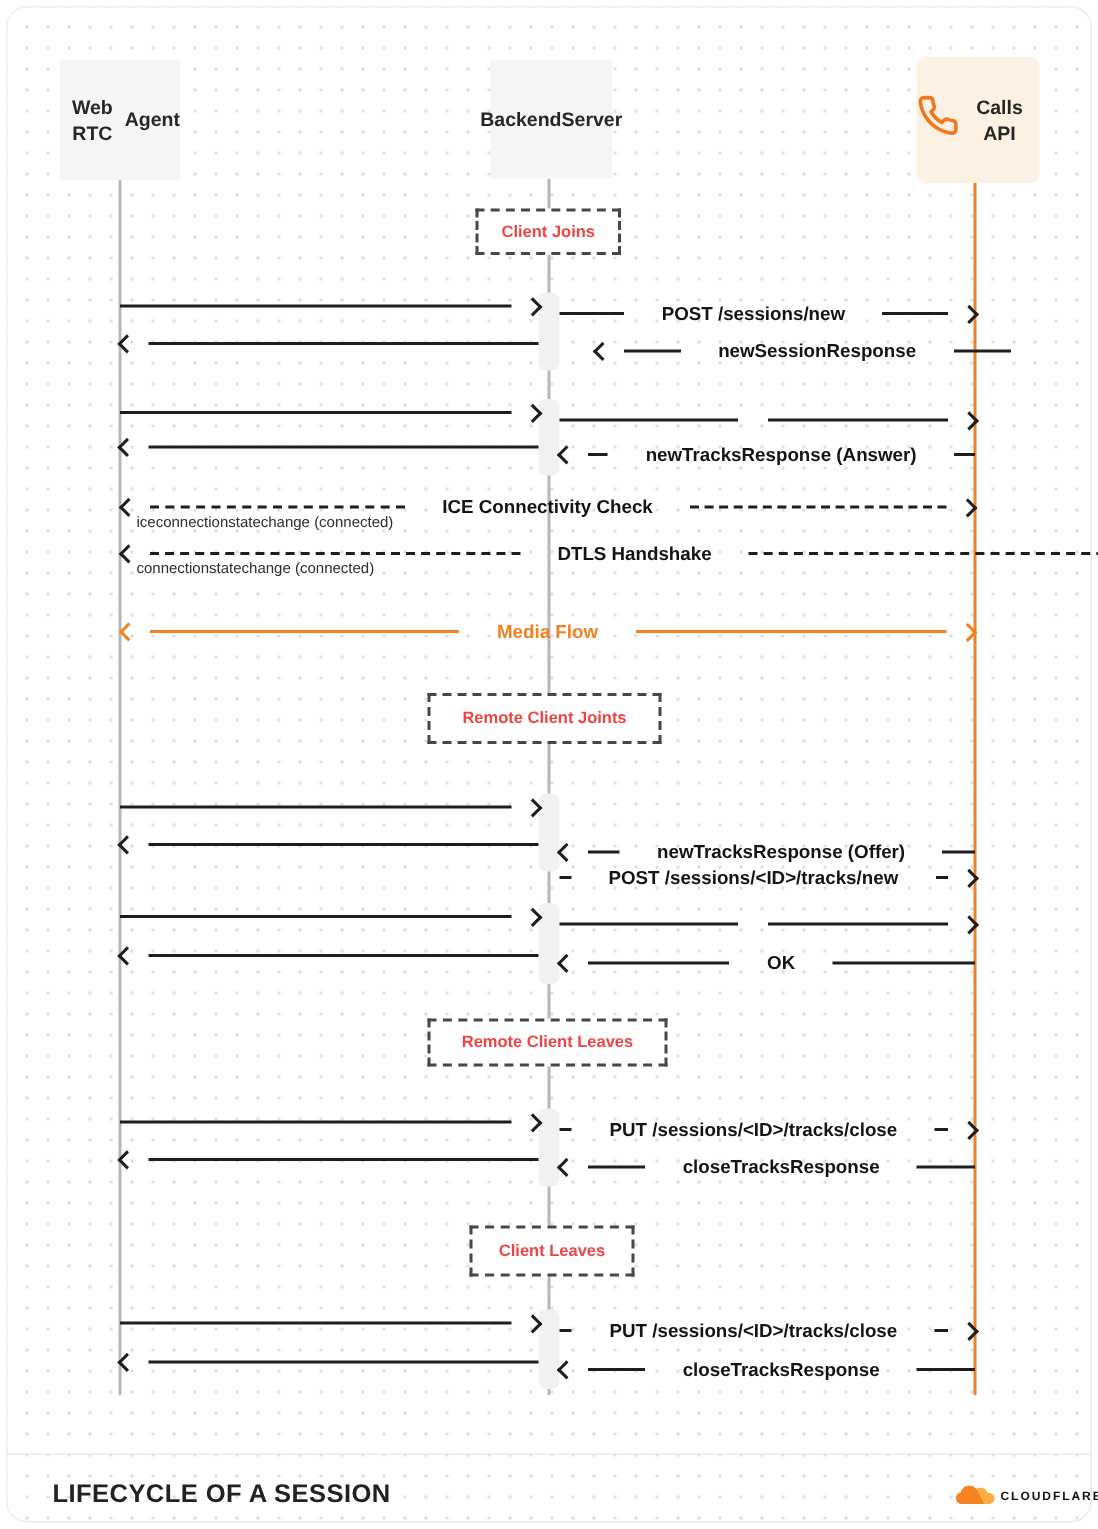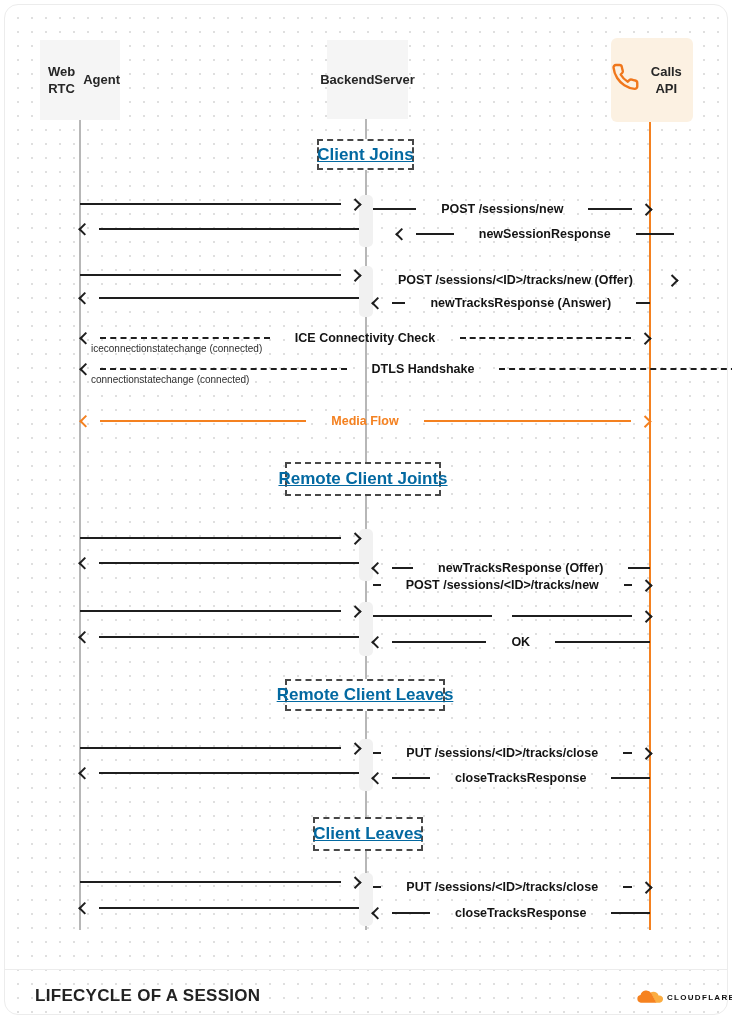--- a/index.html
+++ b/index.html
@@ -30,21 +30,21 @@
   .head.r{border-top:2.5px solid #1e1e1e;border-right:2.5px solid #1e1e1e;transform:rotate(45deg);margin-left:-10px;}
   .head.l{border-top:2.5px solid #1e1e1e;border-left:2.5px solid #1e1e1e;transform:rotate(-45deg);margin-right:-10px;}
   .dashed .seg{border-top-style:dashed;}
   .orange .seg{border-top-color:#f48120;}
   .orange .head{border-color:#f48120;}
   .orange .lbl{color:#f48120;}
   .subtxt{position:absolute;font-size:10px;color:#2e2e2e;z-index:4;white-space:nowrap;}
   .phase{
     position:absolute;box-sizing:border-box;border:2px dashed #474747;background:#ffffff;
     display:flex;align-items:center;justify-content:center;z-index:7;
-    font-size:17px;font-weight:600;color:#0369a1;white-space:nowrap;text-decoration:underline;
+    font-size:11px;font-weight:600;color:#ef4444;white-space:nowrap;
   }
   .footer-divider{position:absolute;left:5px;right:5px;top:969px;height:1px;background:#ececec;z-index:2;}
   .page-title{
     position:absolute;left:16px;top:986px;font-size:17px;font-weight:700;color:#222222;
     letter-spacing:0.3px;z-index:8;white-space:nowrap;margin-left:19px;
   }
   .cf-logo{position:absolute;left:637px;top:989px;display:flex;align-items:center;z-index:8;}
   .cf-logo .cf-text{font-size:8px;font-weight:700;letter-spacing:1.3px;color:#101010;margin-left:3px;}
 </style>
 </head>
@@ -103,21 +103,20 @@
     <span class="lbl">newSessionResponse</span>
     <span class="seg"></span>
 </div>
 
 <div class="msg" style="left:80px;top:275px;width:279px;">
     <span class="seg"></span>
     <span class="head r"></span>
   </div>
 <div class="msg" style="left:373px;top:280px;width:277px;">
   <span class="seg"></span>
-    <span class="lbl">POST /sessions/&lt;ID&gt;/tracks/new (Offer)</span>
     <span class="seg"></span>
     <span class="head r"></span>
 </div>
 
 <div class="msg" style="left:80px;top:298px;width:279px;">
     <span class="head l"></span>
     <span class="seg"></span>
   </div>
 <div class="msg" style="left:373px;top:303px;width:277px;">
   <span class="head l"></span>

